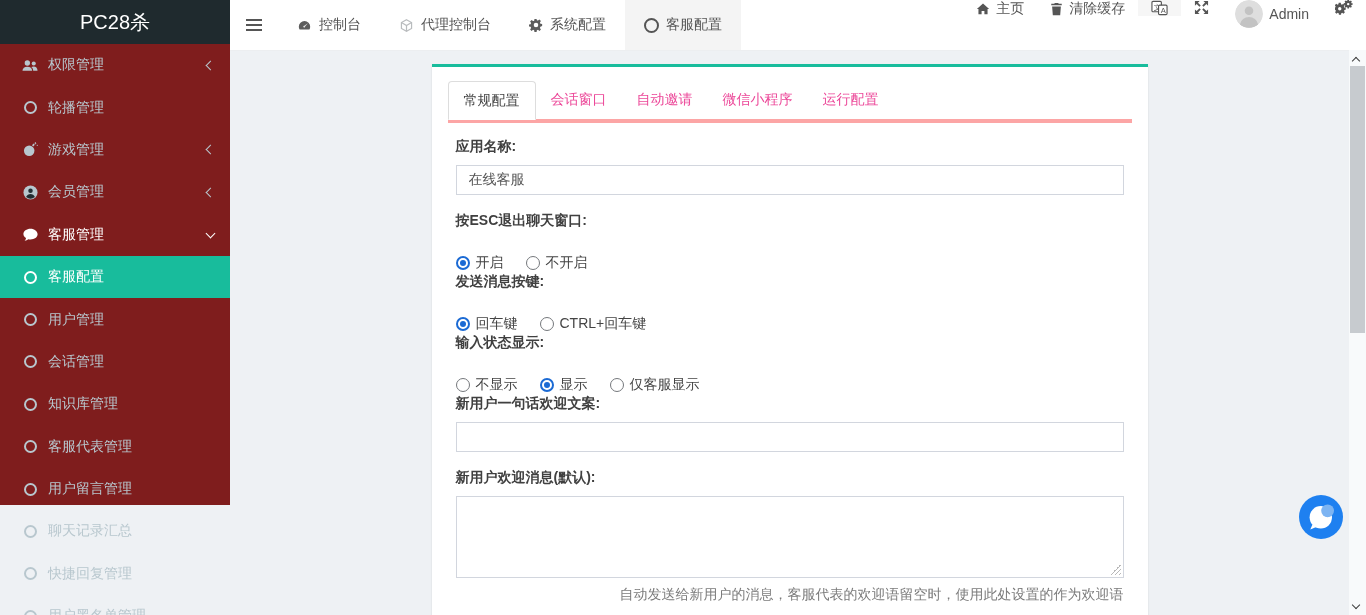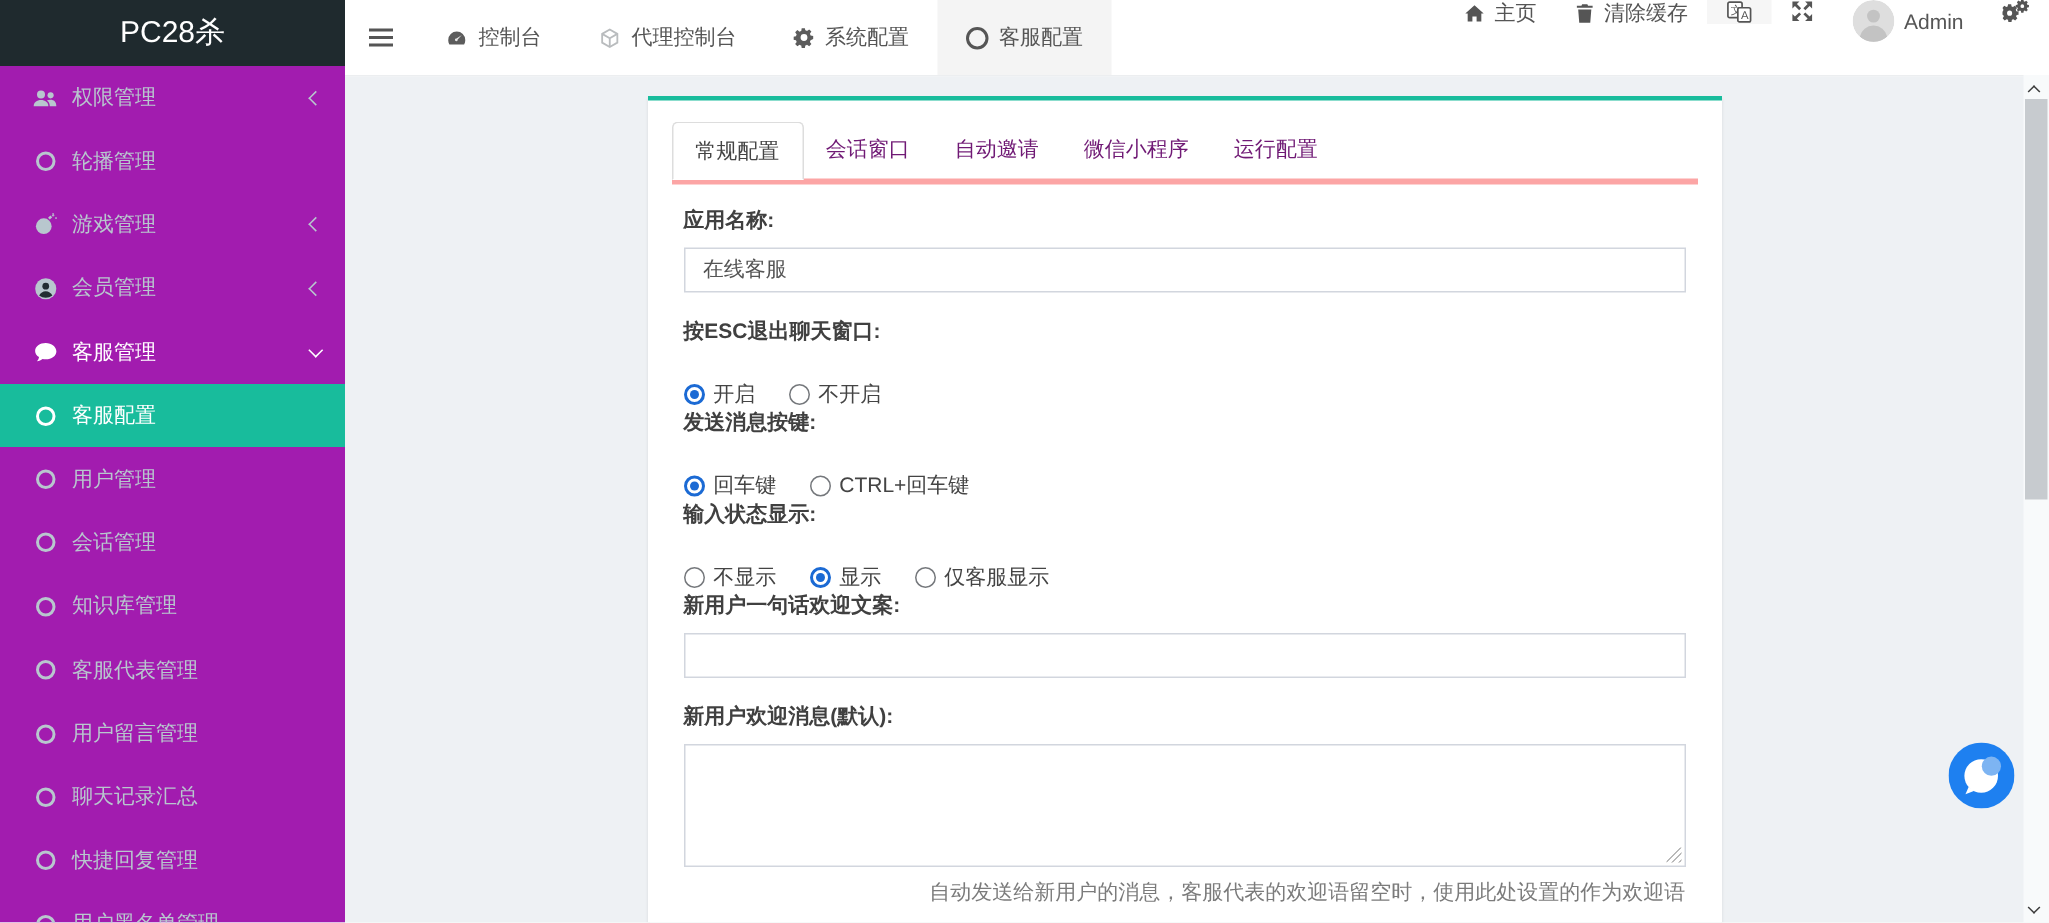--- a/index.html
+++ b/index.html
@@ -2,21 +2,21 @@
 <html><head>
 <meta charset="utf-8">
 <style>
   html,body{margin:0;padding:0;}
   body{
     width:1366px;height:615px;overflow:hidden;position:relative;
     font-family:"Liberation Sans","DejaVu Sans",sans-serif;
     background:#eef1f4;font-size:14px;color:#444;
   }
   
-  .sidebar{position:absolute;left:0;top:0;width:230px;height:615px;background:#a21caf;z-index:5;}
+  .sidebar{position:absolute;left:0;top:0;width:230px;height:505px;background:#7f1d1d;z-index:5;}
   .logo{height:44px;line-height:44px;text-align:center;color:#fff;font-size:20px;background:#1f2a2e;cursor:pointer;}
   .smenu{display:flex;flex-direction:column;}
   .sitem{height:42.4px;display:flex;align-items:center;padding:0 12px 0 20px;color:#b8c7ce;cursor:pointer;}
   .sitem .sic{width:20px;display:inline-flex;justify-content:center;align-items:center;margin-right:8px;flex:none;}
   .sitem .stxt{flex:1;font-size:14px;}
   .sitem.open{color:#fff;}
   .sitem.active{background:#18bc9c;color:#fff;}
   .ring{width:9px;height:9px;border:2px solid currentColor;border-radius:50%;display:inline-block;}
   .chev{display:inline-block;width:6px;height:6px;border-left:1.5px solid currentColor;border-bottom:1.5px solid currentColor;margin-right:4px;}
   .chev.left{transform:rotate(45deg);}
@@ -32,21 +32,21 @@
   .nitem .nic.muted{color:#b9bcbe;}
   .nring{width:11px;height:11px;border:2px solid #555;border-radius:50%;display:inline-block;}
   .nv-right{margin-left:auto;display:flex;align-items:flex-start;}
   .nbtn{display:flex;align-items:center;gap:6px;padding:0 13px;color:#555;cursor:pointer;font-size:14px;}
   .nbtn.litebg{background:#f6f6f6;}
   .avatar{width:28px;height:28px;border-radius:50%;overflow:hidden;flex:none;}
   
   .content{position:absolute;left:230px;top:50px;right:17px;bottom:0;background:#eef1f4;overflow:hidden;}
   .card{width:716px;margin:14px auto 0;background:#fff;border-top:3px solid #18bc9c;box-shadow:0 1px 2px rgba(0,0,0,.1);height:760px;box-sizing:border-box;}
   .tabs{display:flex;margin:14px 16px 0;border-bottom:4px solid #fca5a5;}
-  .tab{padding:9px 15px;font-size:14px;line-height:19px;cursor:pointer;color:#701a75;}
+  .tab{padding:9px 15px;font-size:14px;line-height:19px;cursor:pointer;color:#ec4899;}
   .tab.active{color:#444;background:#fff;border:1px solid #ddd;border-bottom-color:#fff;margin-bottom:-1px;border-radius:4px 4px 0 0;cursor:default;}
   .form{padding:15px 24px 0;}
   .fgroup{margin-bottom:17px;}
   .flabel{display:block;font-weight:bold;color:#404040;margin-bottom:9px;font-size:14px;}
   .tinput{width:100%;box-sizing:border-box;height:30px;border:1px solid #d2d6de;padding:4px 12px;font-size:14px;color:#555;font-family:inherit;border-radius:0;outline:none;background:#fff;}
   .tarea-wrap{position:relative;}
   .tarea{width:100%;box-sizing:border-box;height:82px;border:1px solid #d2d6de;padding:6px 12px;font-size:14px;color:#555;font-family:inherit;resize:none;outline:none;background:#fff;display:block;}
   .grip{position:absolute;right:3px;bottom:3px;width:10px;height:10px;pointer-events:none;
         background:linear-gradient(135deg,transparent 0 45%,#b9b9b9 45% 52%,transparent 52% 66%,#b9b9b9 66% 73%,transparent 73% 87%,#b9b9b9 87% 94%,transparent 94%);}
   .radios{display:flex;align-items:center;gap:22px;height:17px;}

